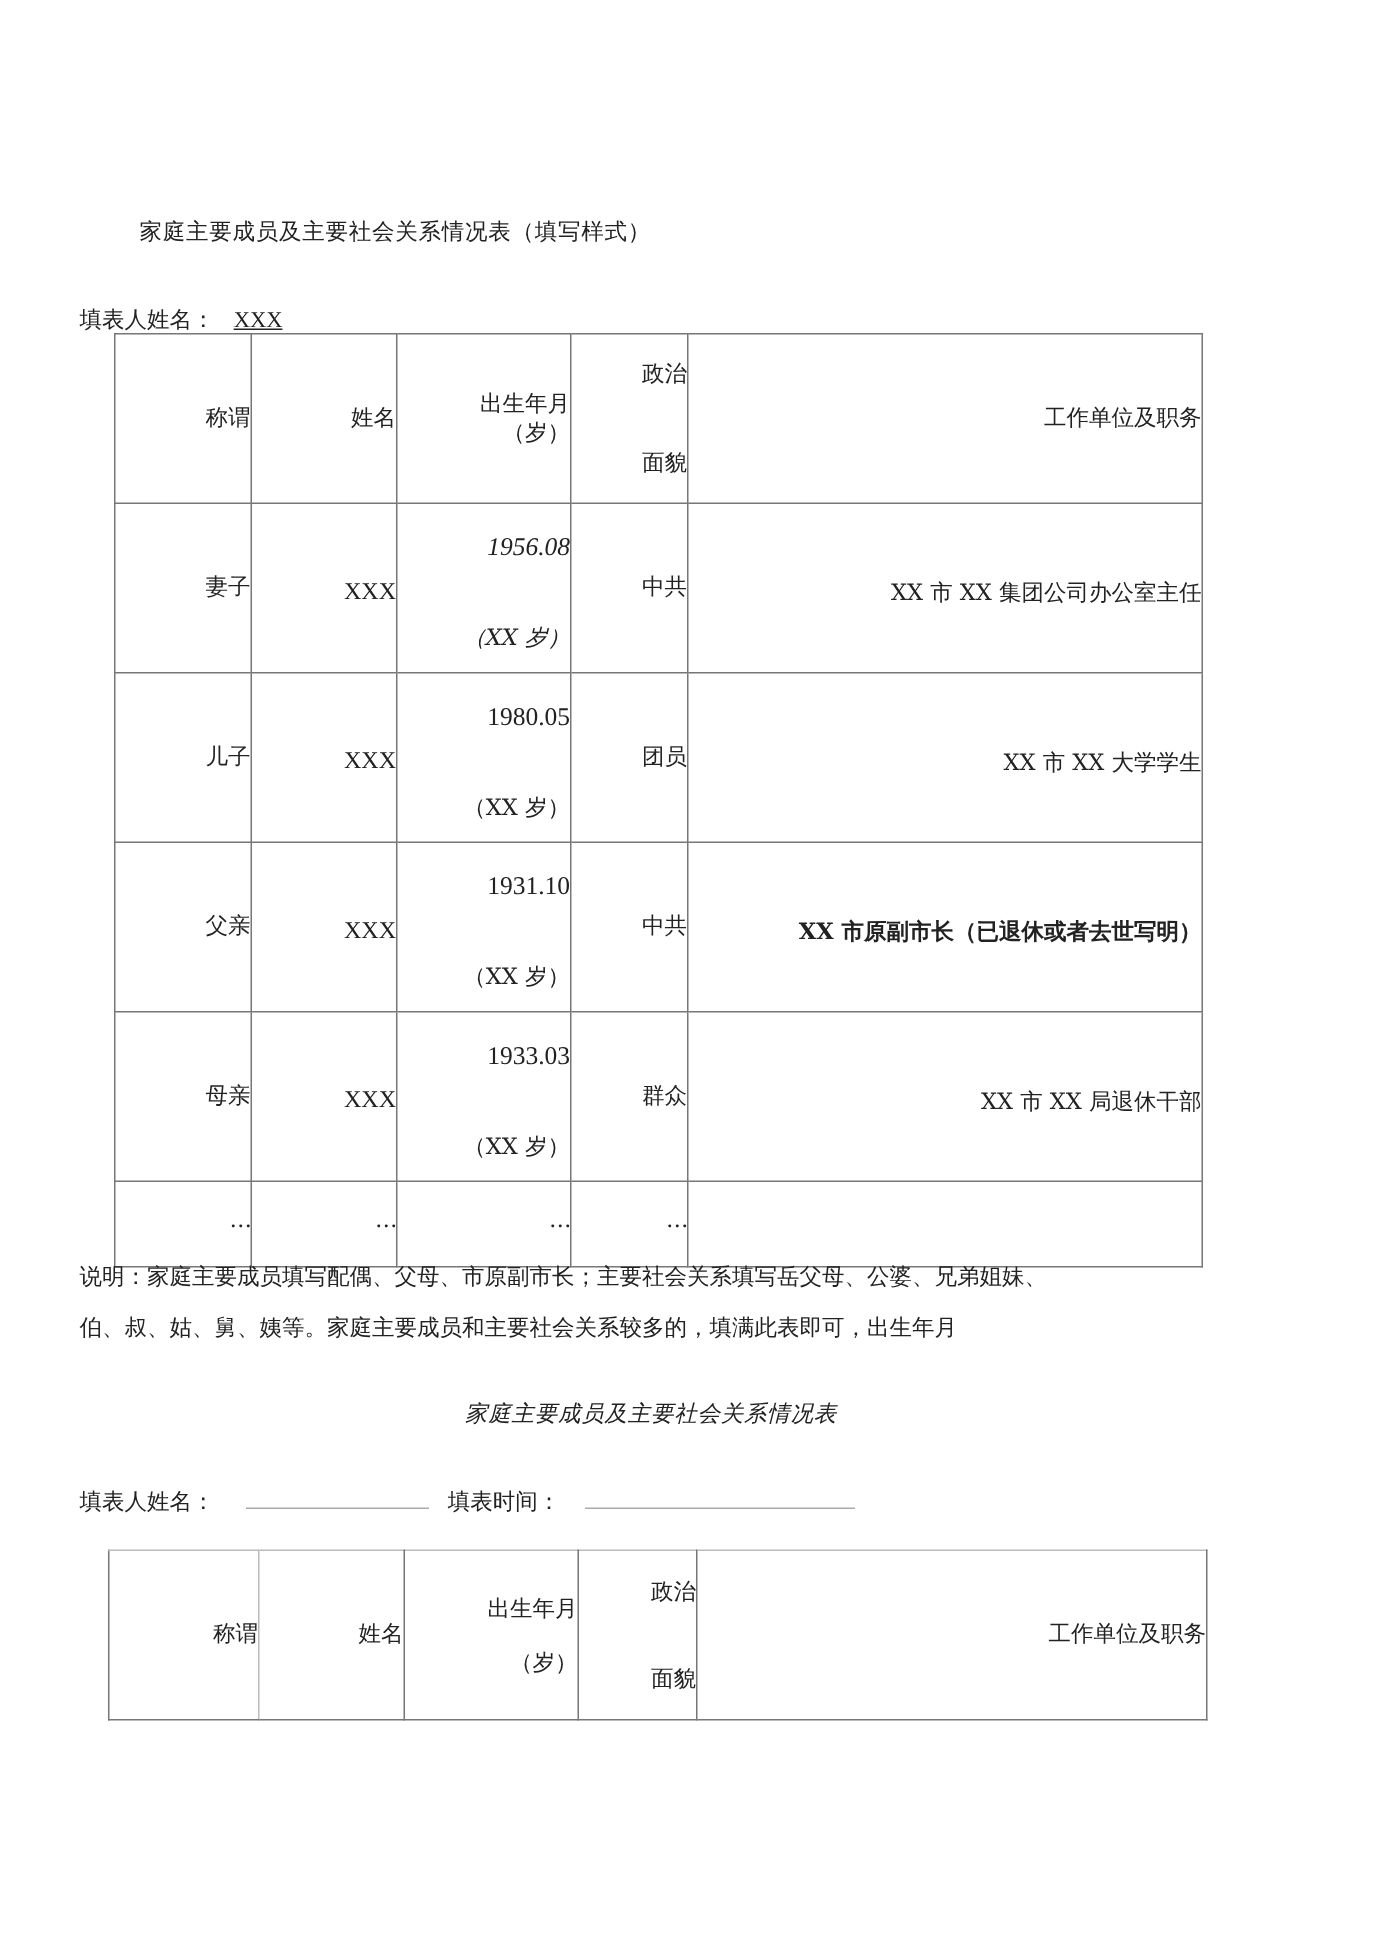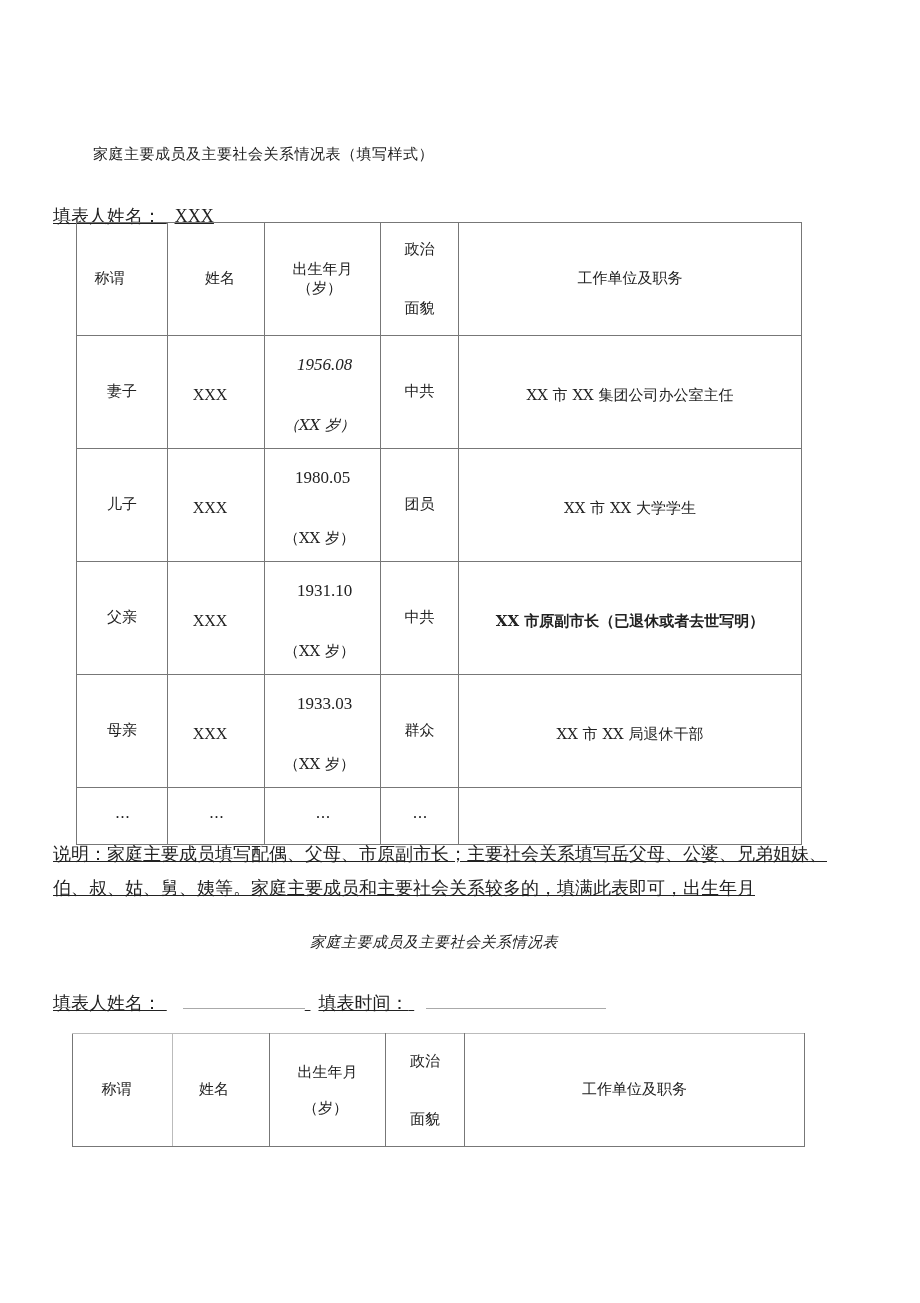--- a/index.html
+++ b/index.html
@@ -1,26 +1,26 @@
 <!DOCTYPE html>
 <html><head>
   <meta charset="utf-8">
   <style>
     html, body { margin: 0; padding: 0; background: #ffffff; }
     body { width: 920px; height: 1303px; position: relative; overflow: hidden;
            font-family: "DejaVu Serif", "Liberation Serif", serif; color: #222; font-size: 15px; }
     .abs { position: absolute; }
     .title { font-size: 15px; letter-spacing: 0.5px; white-space: nowrap; }
-    .line { font-size: 18px; white-space: nowrap; text-decoration: underline; }
+    .line { font-size: 15px; white-space: nowrap; }
     .underlined { text-decoration: underline; font-family: "Liberation Serif", serif; }
     .blank { display: inline-block; border-bottom: 1px solid #aaa; height: 14px; vertical-align: baseline; }
     table.grid { position: absolute; border-collapse: collapse; table-layout: fixed; }
     table.grid td { border: 1px solid #777; padding: 0; text-align: center; vertical-align: middle; position: relative; font-size: 15px; }
     .cellbox { position: relative; width: 100%; height: 100%; }
-    .cellbox span { position: absolute; left: 0; right: 0; text-align: center; white-space: nowrap; }
+    .cellbox span { position: absolute; left: 0; right: 0; text-align: right; white-space: nowrap; }
     .num { font-family: "Liberation Serif", serif; font-size: 17px; }
     .xxx { font-family: "Liberation Serif", serif; font-size: 16px; }
     .dots { font-size: 15px; letter-spacing: -1px; }
   </style>
 </head>
 <body>
 
 <div class="abs title" style="left:93px; top:145px;">家庭主要成员及主要社会关系情况表（填写样式）</div>
 
 <div class="abs line" style="left:53px; top:204px;">

